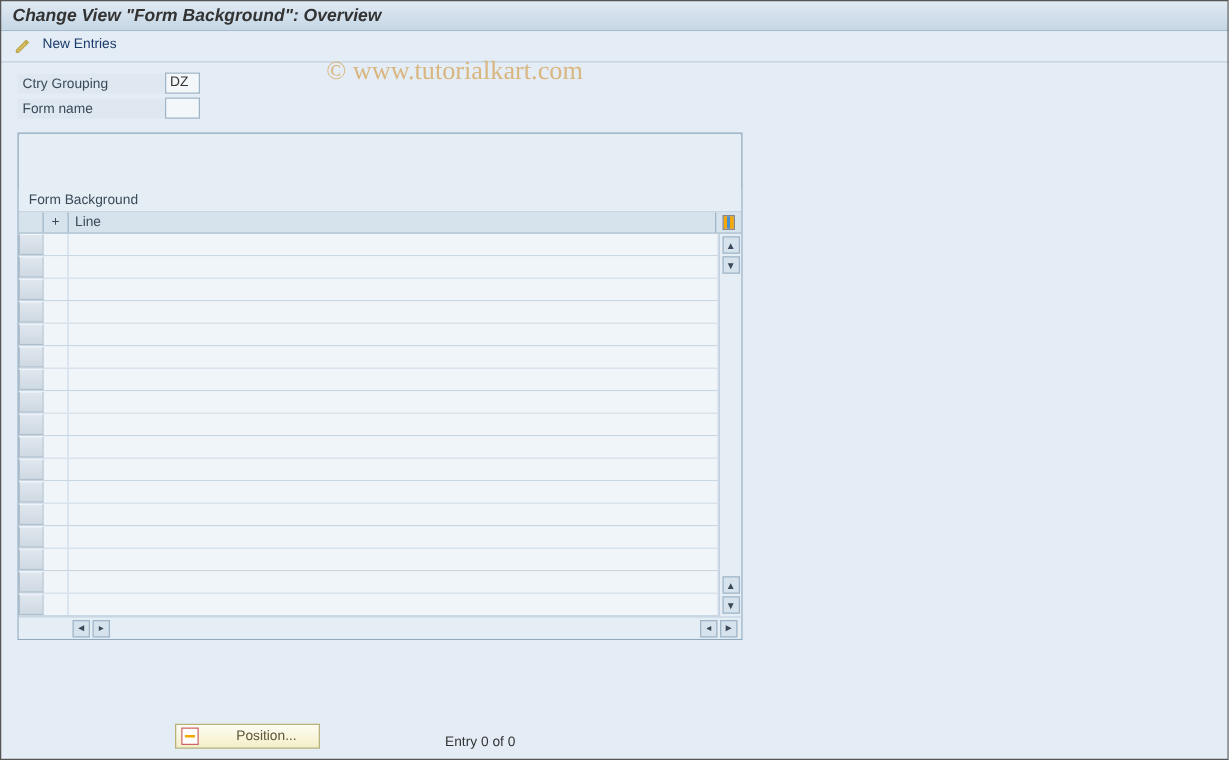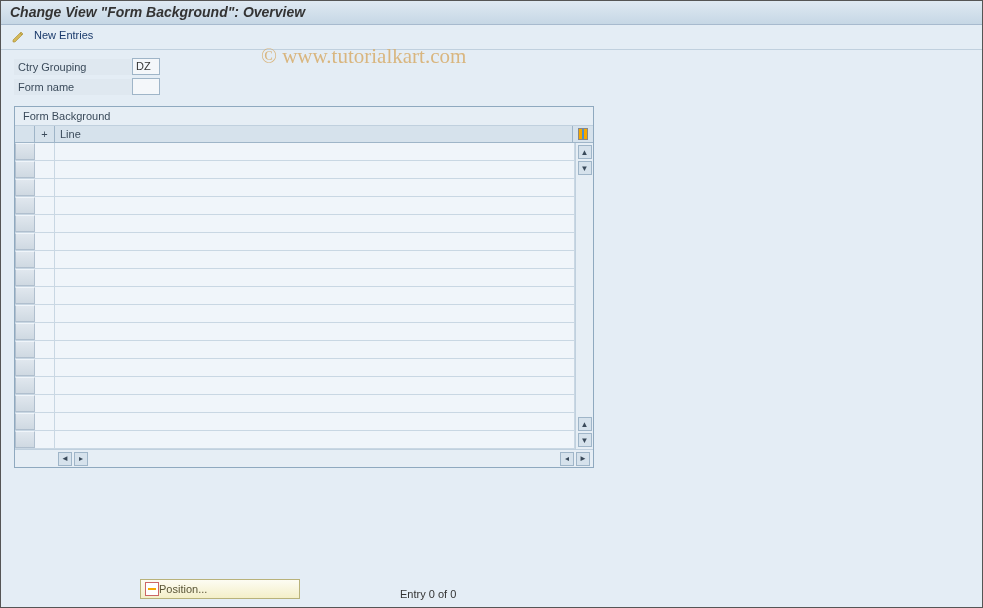--- a/index.html
+++ b/index.html
@@ -65,20 +65,21 @@
       margin: 6px 14px;
       width: 580px;
       border: 1px solid #8fa9bf;
       background: #e6eef5;
     }
     .grid-title {
       background: #e6eef5;
       padding: 3px 8px;
       border-bottom: 1px solid #c0d0de;
       color: #3a4a5a;
+      margin-top: 44px;
     }
     .grid-header {
       display: flex;
       background: #d6e2ec;
       border-bottom: 1px solid #9fb5c8;
     }
     .grid-header .hcell {
       border-right: 1px solid #9fb5c8;
       padding: 2px 5px;
       font-size: 11px;
@@ -162,26 +163,27 @@
 
     .footer {
       position: absolute;
       left: 0; right: 0; bottom: 8px;
       display: flex;
       align-items: center;
       padding-left: 140px;
       gap: 100px;
     }
     .position-btn {
-      width: 160px;
+      width: 116px;
       height: 20px;
       background: linear-gradient(#fdfcf3, #f4efc8);
       border: 1px solid #b8b27a;
       display: flex;
       align-items: center;
+      gap: 30px;
       padding: 0 4px;
       color: #5a5536;
       cursor: pointer;
     }
     .pos-icon {
       width: 14px; height: 14px;
       background: #fff;
       border: 1px solid #c66;
       position: relative;
     }

